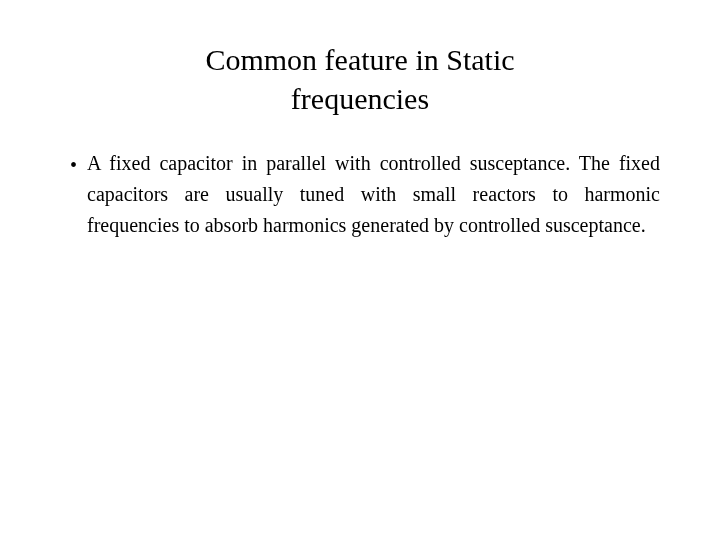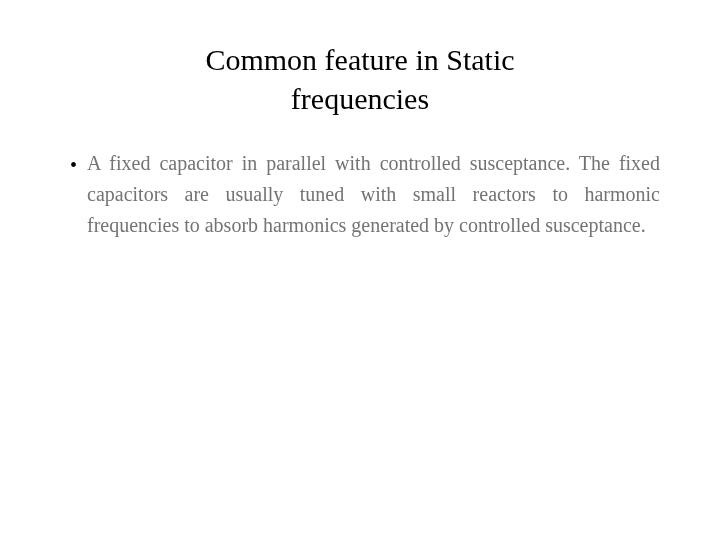--- a/index.html
+++ b/index.html
@@ -52,21 +52,21 @@
 
     .bullet-dot {
       font-size: 20px;
       line-height: 1.5;
       margin-top: 2px;
       flex-shrink: 0;
     }
 
     .bullet-text {
       font-size: 20px;
-      color: #737373;
+      color: #000000;
       line-height: 1.55;
       text-align: justify;
     }
   </style>
 </head>
 <body>
 
 <div class="slide-container">
 
   <div class="title-block">

